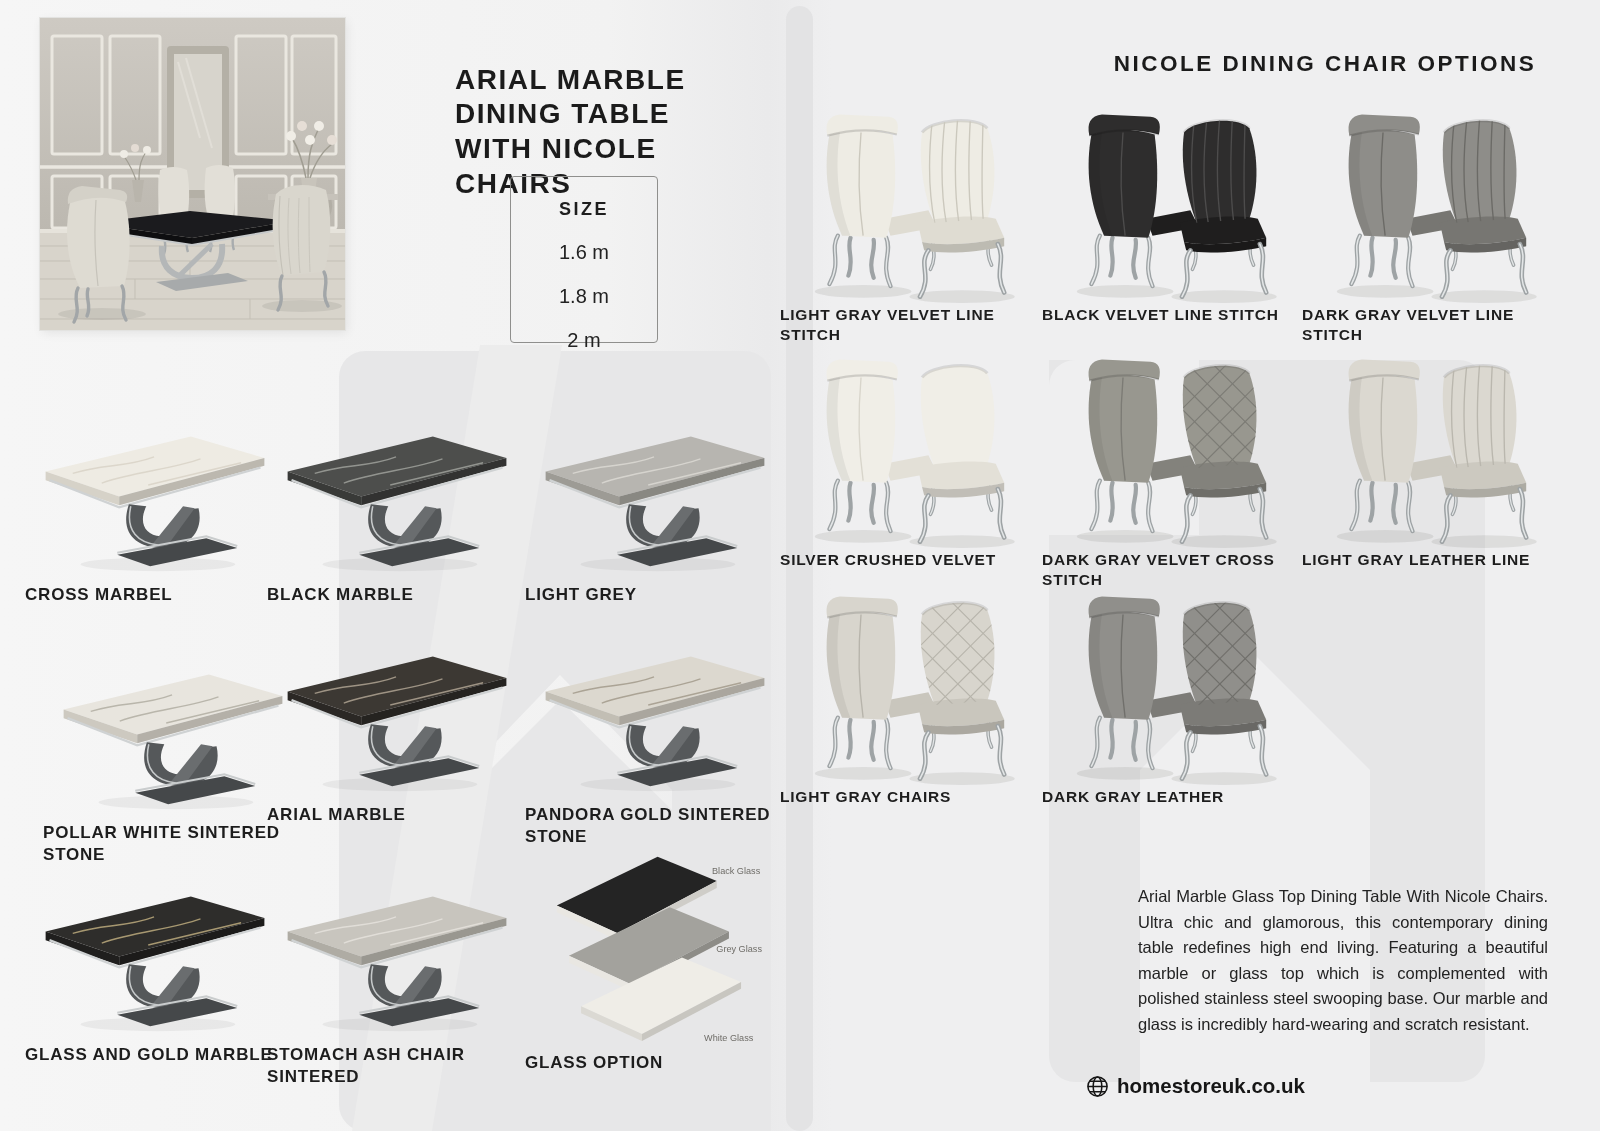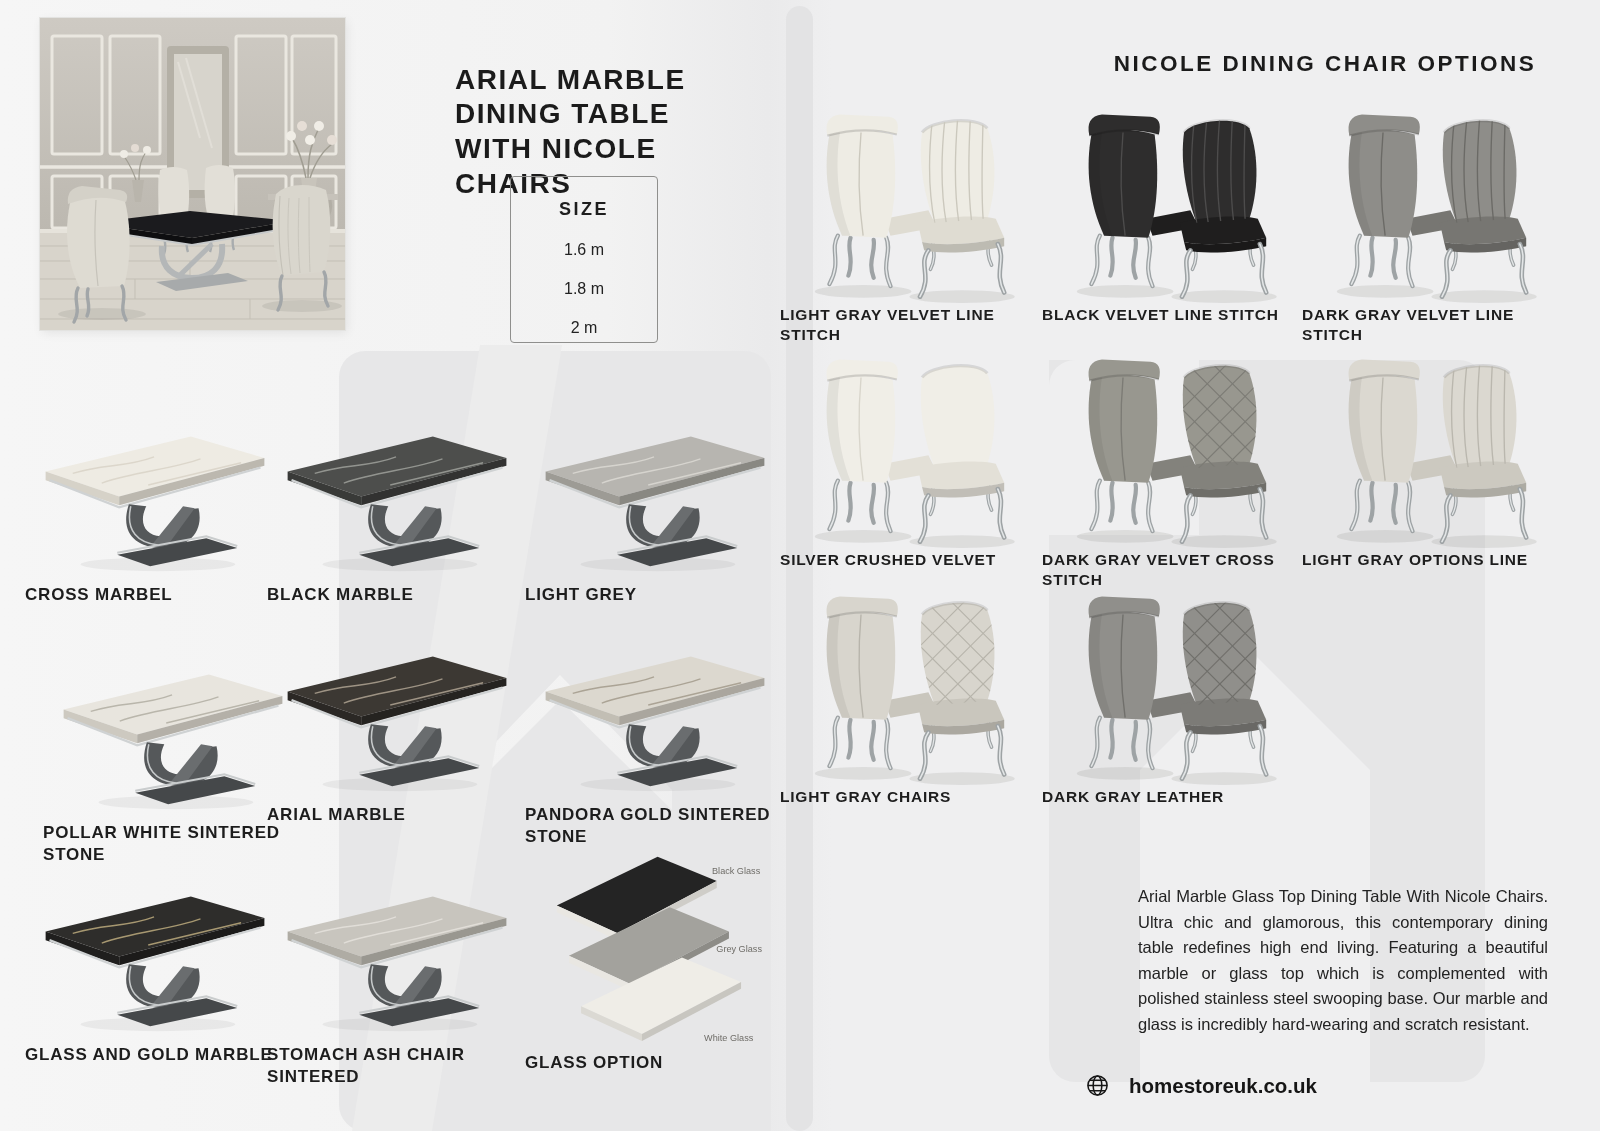--- a/index.html
+++ b/index.html
@@ -13,40 +13,40 @@
   
   .photo{position:absolute;left:40px;top:18px;width:305px;height:312px;background:#fff;
          box-shadow:0 0 0 1px #e3e3e1, 2px 3px 10px rgba(0,0,0,.08);}
   .photo svg{display:block;width:100%;height:100%;}
   
   .title{position:absolute;left:455px;top:44px;width:300px;font-size:28px;line-height:1.24;
          font-weight:800;letter-spacing:1.5px;white-space:pre-line;color:#1b1b1b;}
   .size-box{position:absolute;left:510px;top:176px;width:148px;height:167px;border:1px solid #8f8f8d;
             border-radius:4px;text-align:center;box-sizing:border-box;padding-top:22px;}
   .size-box .sz-title{font-size:18px;font-weight:800;letter-spacing:2.5px;}
-  .size-box .sz-opt{font-size:16px;margin-top:21px;color:#222;}
+  .size-box .sz-opt{font-size:20px;margin-top:21px;color:#222;}
   
   .card{position:absolute;width:260px;text-align:left;}
   .table-art{width:250px;height:150px;display:block;margin:0 auto;}
   .chair-art{width:235px;height:200px;display:block;margin:0 auto;}
   .glass-art{width:230px;height:200px;display:block;margin:0 auto;}
   .caption{font-size:17px;font-weight:800;letter-spacing:.8px;line-height:1.28;color:#1d1d1d;margin-top:9px;}
   .chair .caption{font-size:15.5px;margin-top:2px;}
   .glass .caption{margin-top:4px;}
   .cl1{left:25px}.cl2{left:267px}.cl3{left:525px}
   .trw1{top:425px}.trw2{top:645px}.trw3{top:885px}
   .kl1{left:780px}.kl2{left:1042px}.kl3{left:1302px}
   .krw1{top:103px}.krw2{top:348px}.krw3{top:585px}
   .glass-pos{top:848px}
   
   .chair-heading{position:absolute;left:1040px;top:32px;width:570px;text-align:center;
                  font-size:22.5px;font-weight:800;letter-spacing:2.5px;color:#1b1b1b;}
   .description{position:absolute;left:1138px;top:884px;width:410px;font-size:16.5px;line-height:1.55;
                text-align:justify;color:#232323;margin:0;}
-  .website{position:absolute;left:1086px;top:1074px;display:flex;gap:20px;
+  .website{position:absolute;left:1086px;top:1074px;display:flex;align-items:center;gap:8px;
            font-size:20.5px;font-weight:700;color:#161616;cursor:pointer;}
   .website svg{display:block;}
 </style>
 </head>
 <body>
 
 <svg width="0" height="0" style="position:absolute" aria-hidden="true">
   <defs>
     <clipPath id="clip-frontback">
       <path d="M116,28 C124,16 168,12 178,24 C188,52 186,86 178,110 L128,114 C118,88 112,56 116,28 Z"></path>
@@ -345,21 +345,21 @@
       <use href="#sym-chairs"></use>
         <use href="#sym-diamonds"></use>
       </svg>
     <figcaption class="caption">DARK GRAY VELVET CROSS STITCH</figcaption>
   </figure>
   <figure class="card chair kl3 krw2" style="margin:0">
     <svg class="chair-art" style="--fab:#dbd8d0;--seat:#ccc9c0;--stitch:#bab7ae">
       <use href="#sym-chairs"></use>
         <use href="#sym-lines"></use>
       </svg>
-    <figcaption class="caption">LIGHT GRAY OPTIONS LINE</figcaption>
+    <figcaption class="caption">LIGHT GRAY LEATHER LINE</figcaption>
   </figure>
   <figure class="card chair kl1 krw3" style="margin:0">
     <svg class="chair-art" style="--fab:#d8d5cd;--seat:#c9c6bd;--stitch:#b7b4ab">
       <use href="#sym-chairs"></use>
         <use href="#sym-diamonds"></use>
       </svg>
     <figcaption class="caption">LIGHT GRAY CHAIRS</figcaption>
   </figure>
   <figure class="card chair kl2 krw3" style="margin:0">
     <svg class="chair-art" style="--fab:#908f8b;--seat:#7c7b77;--stitch:#706f6b">

